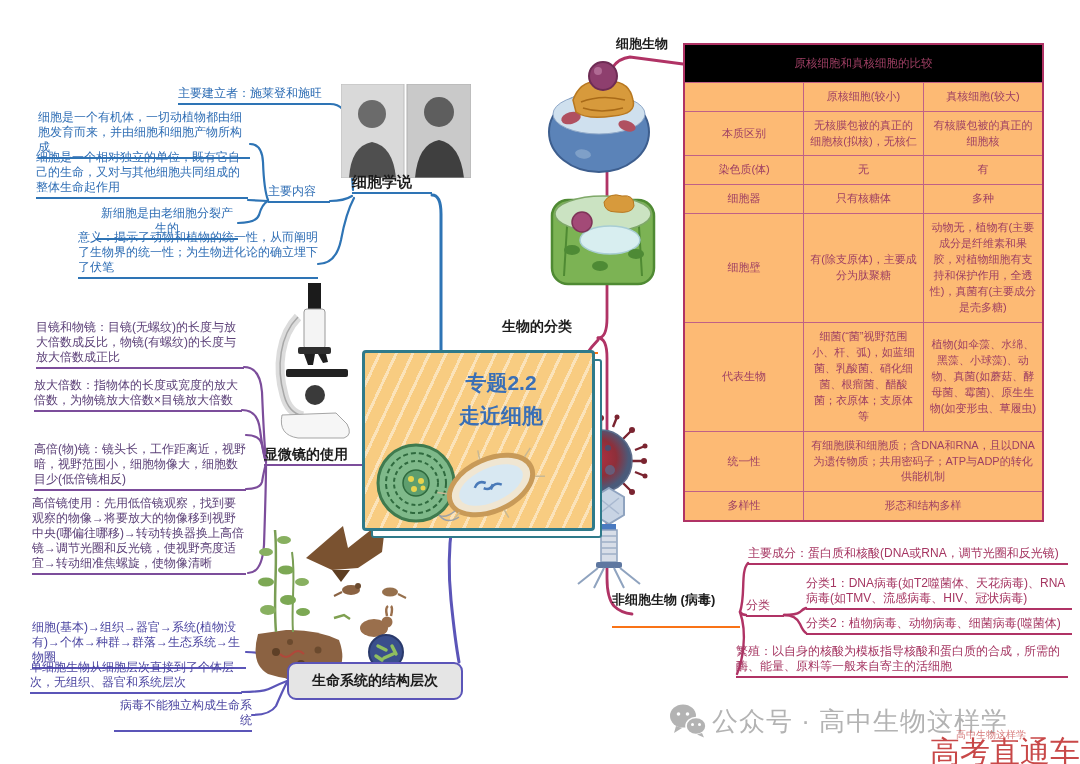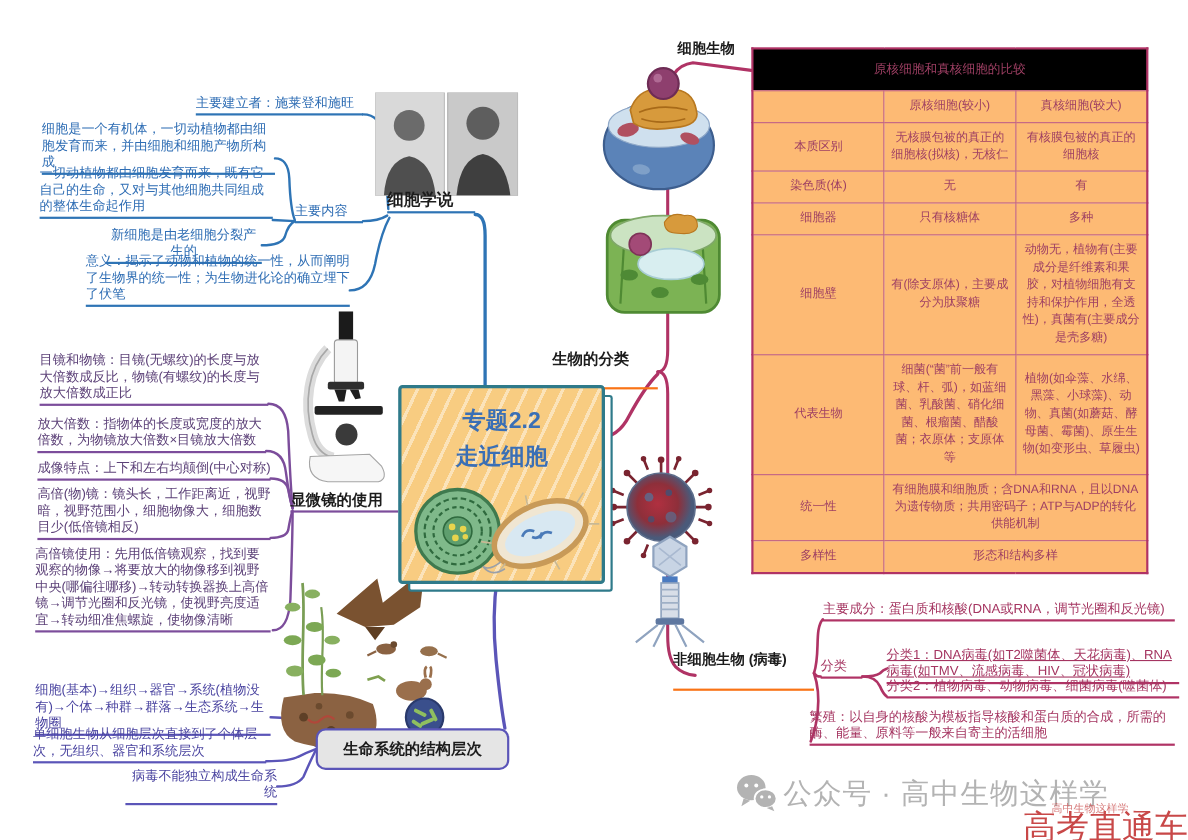--- a/index.html
+++ b/index.html
@@ -17,21 +17,21 @@
   .ul-purple{border-bottom:2px solid #7C4D9B;padding-bottom:2px;}
   .ul-crimson{border-bottom:2px solid #f97316;padding-bottom:18px;}
   .label-box{position:absolute;z-index:4;border:2px solid #5B55B8;border-radius:9px;
              display:flex;align-items:center;justify-content:center;font-weight:bold;
              color:#1c1c1c;font-size:14px;background:#e5e5e5;}
   
   #center-box{position:absolute;left:362px;top:350px;width:182px;height:175px;z-index:5;
       background:#F8CC81;
       background-image:repeating-linear-gradient(115deg,rgba(255,255,255,0) 0 12px,rgba(255,255,255,.45) 12px 15px);
       border:3px solid #2F7A8A;border-radius:4px;
-      box-shadow:8px 8px 0 -3px #ffffff,8px 8px 0 -1px #2F7A8A;}
+      box-shadow:8px 8px 0 -3px #ffffff,8px 8px 0 -1px #2F7A8A;padding-left:45px;}
   #center-title{margin-top:14px;text-align:center;font-size:21px;font-weight:bold;
       color:#3A6FB5;line-height:1.55;}
   
   #comparison-table{position:absolute;left:683px;top:43px;width:361px;z-index:3;
       border-collapse:collapse;font-size:11px;line-height:1.45;color:#9E3F63;
       table-layout:fixed;}
   #comparison-table td{border:1.4px solid #C06186;text-align:center;padding:6px 5px;background:#fdba74;}
   #comparison-table tr.t-title td{background:#000000;padding:10px 4px;font-size:11.5px;}
   #comparison-table{border:2px solid #B03365;}
   .col-label{width:72px;}
@@ -77,40 +77,39 @@
       <path d="M 740 612 C 746 594 740 572 748 563"></path>
       <path d="M 740 612 Q 742 615 746 615"></path>
       <path d="M 784 615 Q 796 615 800 612 Q 803 609 806 608"></path>
       <path d="M 784 615 Q 796 615 800 624 Q 803 631 806 633"></path>
       <path d="M 740 612 C 748 635 742 662 737 674"></path>
     </g>
   </svg>
 
   <div class="node c-blue" style="left:178px;top:86px;width:152px;">主要建立者：施莱登和施旺</div>
   <div class="node c-blue" style="left:38px;top:110px;width:212px;">细胞是一个有机体，一切动植物都由细胞发育而来，并由细胞和细胞产物所构成</div>
-  <div class="node c-blue" style="left:36px;top:150px;width:212px;">一切动植物都由细胞发育而来，既有它自己的生命，又对与其他细胞共同组成的整体生命起作用</div>
+  <div class="node c-blue" style="left:36px;top:150px;width:212px;">细胞是一个相对独立的单位，既有它自己的生命，又对与其他细胞共同组成的整体生命起作用</div>
   <div class="node c-blue" style="left:268px;top:184px;width:62px;">主要内容</div>
   <div class="node c-blue" style="left:96px;top:206px;width:142px;text-align:center;">新细胞是由老细胞分裂产生的</div>
   <div class="node c-blue" style="left:78px;top:230px;width:240px;">意义：揭示了动物和植物的统一性，从而阐明了生物界的统一性；为生物进化论的确立埋下了伏笔</div>
   <div class="main-label ul-blue" style="left:352px;top:174px;width:80px;font-size:15px;">细胞学说</div>
 
   <svg class="img" style="left:341px;top:84px;" width="130" height="94" viewBox="0 0 130 94">
     <rect x="0" y="0" width="63" height="94" fill="#d9d9d9"></rect>
     <circle cx="31" cy="30" r="14" fill="#6b6b6b"></circle>
     <path d="M8 94 Q10 62 31 58 Q52 62 55 94 Z" fill="#4f4f4f"></path>
     <rect x="0" y="0" width="63" height="94" fill="none" stroke="#bdbdbd"></rect>
     <rect x="66" y="0" width="64" height="94" fill="#c9c9c9"></rect>
     <circle cx="98" cy="28" r="15" fill="#5e5e5e"></circle>
     <path d="M74 94 Q77 60 98 56 Q119 60 123 94 Z" fill="#3f3f3f"></path>
     <rect x="66" y="0" width="64" height="94" fill="none" stroke="#b0b0b0"></rect>
   </svg>
 
   <div class="node c-purple" style="left:36px;top:320px;width:208px;">目镜和物镜：目镜(无螺纹)的长度与放大倍数成反比，物镜(有螺纹)的长度与放大倍数成正比</div>
   <div class="node c-purple" style="left:34px;top:378px;width:208px;">放大倍数：指物体的长度或宽度的放大倍数，为物镜放大倍数×目镜放大倍数</div>
-  <div class="node c-purple" style="left:34px;top:418px;width:212px;">成像特点：上下和左右均颠倒(中心对称)</div>
   <div class="node c-purple" style="left:34px;top:442px;width:212px;">高倍(物)镜：镜头长，工作距离近，视野暗，视野范围小，细胞物像大，细胞数目少(低倍镜相反)</div>
   <div class="node c-purple" style="left:32px;top:496px;width:214px;">高倍镜使用：先用低倍镜观察，找到要观察的物像→将要放大的物像移到视野中央(哪偏往哪移)→转动转换器换上高倍镜→调节光圈和反光镜，使视野亮度适宜→转动细准焦螺旋，使物像清晰</div>
   <div class="main-label ul-purple" style="left:264px;top:446px;width:98px;">显微镜的使用</div>
 
   <svg class="img" style="left:268px;top:283px;" width="92" height="160" viewBox="0 0 92 160">
     <rect x="40" y="0" width="13" height="27" fill="#1b1b1b"></rect>
     <rect x="36" y="26" width="21" height="40" rx="3" fill="#f4f4f4" stroke="#9a9a9a"></rect>
     <path d="M30 34 C12 52 8 84 16 112 C19 124 26 131 35 133" fill="none" stroke="#dcdcdc" stroke-width="9"></path>
     <path d="M30 34 C12 52 8 84 16 112 C19 124 26 131 35 133" fill="none" stroke="#a8a8a8" stroke-width="1.5"></path>
     <rect x="30" y="64" width="33" height="7" rx="2" fill="#2e2e2e"></rect>
@@ -283,37 +282,37 @@
       <td>只有核糖体</td>
       <td>多种</td>
     </tr>
     <tr>
       <td>细胞壁</td>
       <td>有(除支原体)，主要成分为肽聚糖</td>
       <td>动物无，植物有(主要成分是纤维素和果胶，对植物细胞有支持和保护作用，全透性)，真菌有(主要成分是壳多糖)</td>
     </tr>
     <tr>
       <td>代表生物</td>
-      <td>细菌(“菌”前一般有球、杆、弧)，如蓝细菌、乳酸菌、硝化细菌、根瘤菌、醋酸菌；衣原体；支原体等</td>
+      <td>细菌(“菌”视野范围小、杆、弧)，如蓝细菌、乳酸菌、硝化细菌、根瘤菌、醋酸菌；衣原体；支原体等</td>
       <td>植物(如伞藻、水绵、黑藻、小球藻)、动物、真菌(如蘑菇、酵母菌、霉菌)、原生生物(如变形虫、草履虫)</td>
     </tr>
     <tr>
       <td>统一性</td>
       <td colspan="2">有细胞膜和细胞质；含DNA和RNA，且以DNA为遗传物质；共用密码子；ATP与ADP的转化供能机制</td>
     </tr>
     <tr>
       <td>多样性</td>
       <td colspan="2">形态和结构多样</td>
     </tr>
   </tbody>
     </table>
 
   <div class="node c-crimson" style="left:748px;top:546px;width:320px;">主要成分：蛋白质和核酸(DNA或RNA，调节光圈和反光镜)</div>
   <div class="node c-crimson" style="left:746px;top:598px;width:38px;">分类</div>
-  <div class="node c-crimson" style="left:806px;top:588px;width:266px;text-decoration:underline;">分类1：DNA病毒(如T2噬菌体、天花病毒)、RNA病毒(如TMV、流感病毒、HIV、冠状病毒)</div>
+  <div class="node c-crimson" style="left:806px;top:576px;width:266px;">分类1：DNA病毒(如T2噬菌体、天花病毒)、RNA病毒(如TMV、流感病毒、HIV、冠状病毒)</div>
   <div class="node c-crimson" style="left:806px;top:616px;width:266px;">分类2：植物病毒、动物病毒、细菌病毒(噬菌体)</div>
   <div class="node c-crimson" style="left:736px;top:644px;width:332px;">繁殖：以自身的核酸为模板指导核酸和蛋白质的合成，所需的酶、能量、原料等一般来自寄主的活细胞</div>
 
   <svg class="img" style="left:668px;top:702px;z-index:6;" width="40" height="36" viewBox="0 0 40 36">
     <ellipse cx="15" cy="14" rx="13" ry="11.5" fill="#b3b3b3"></ellipse>
     <path d="M8 24 L6 31 L14 26 Z" fill="#b3b3b3"></path>
     <circle cx="10.5" cy="12" r="1.8" fill="#fff"></circle>
       <circle cx="19.5" cy="12" r="1.8" fill="#fff"></circle>
     <ellipse cx="28" cy="24" rx="10" ry="8.5" fill="#b3b3b3" stroke="#ffffff" stroke-width="1.6"></ellipse>
     <path d="M34 31 L36 35.5 L29 32.5 Z" fill="#b3b3b3"></path>

